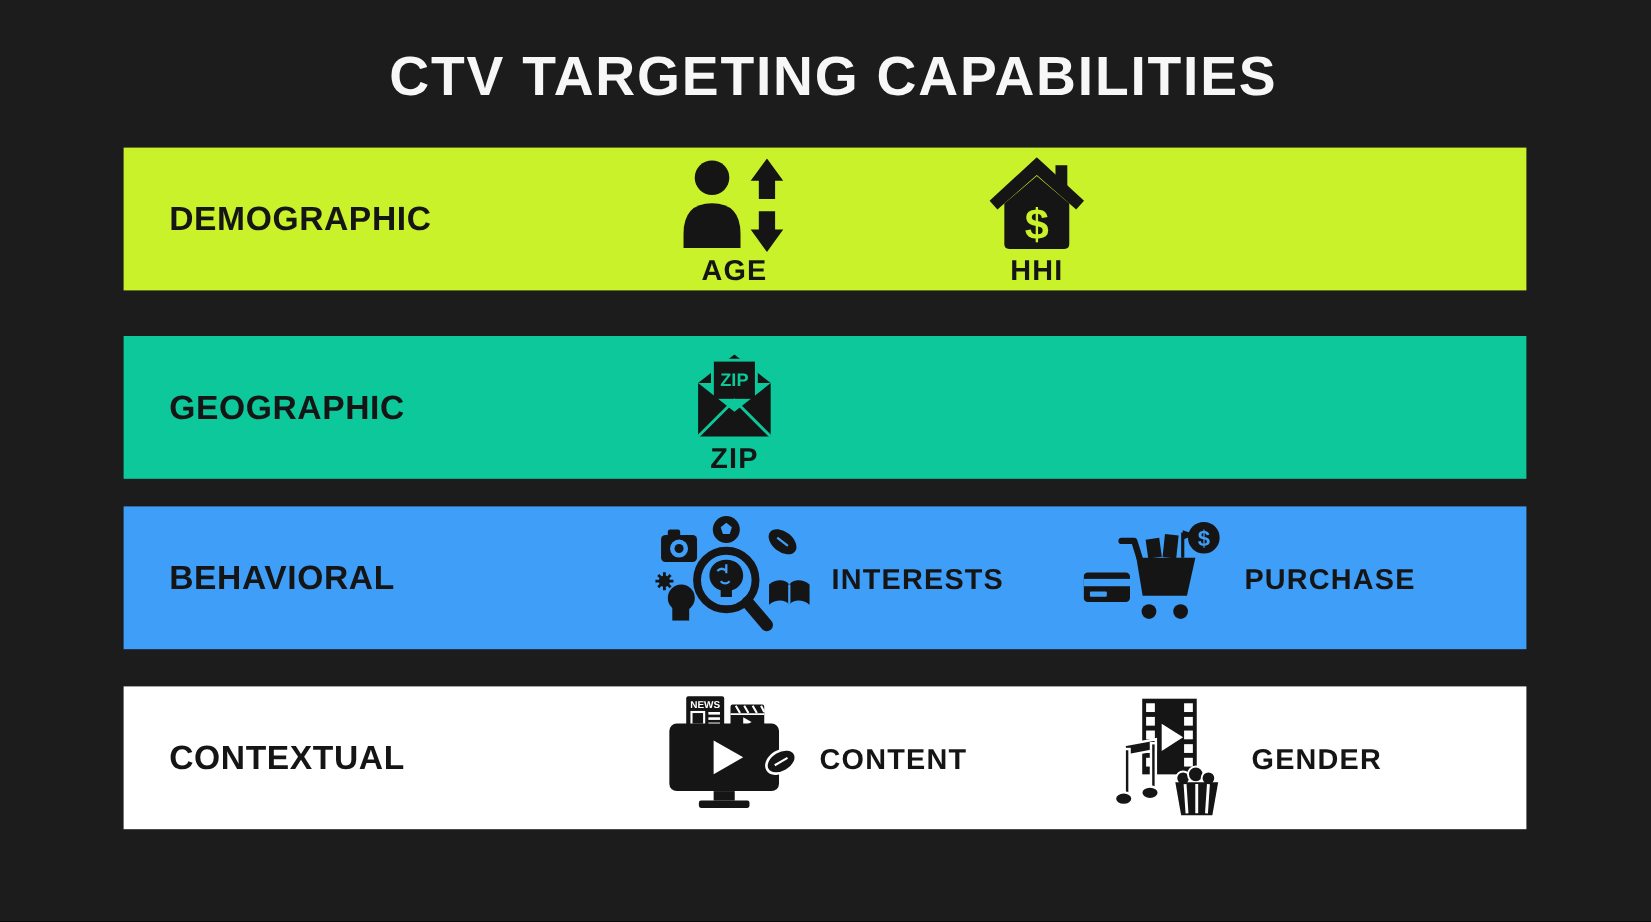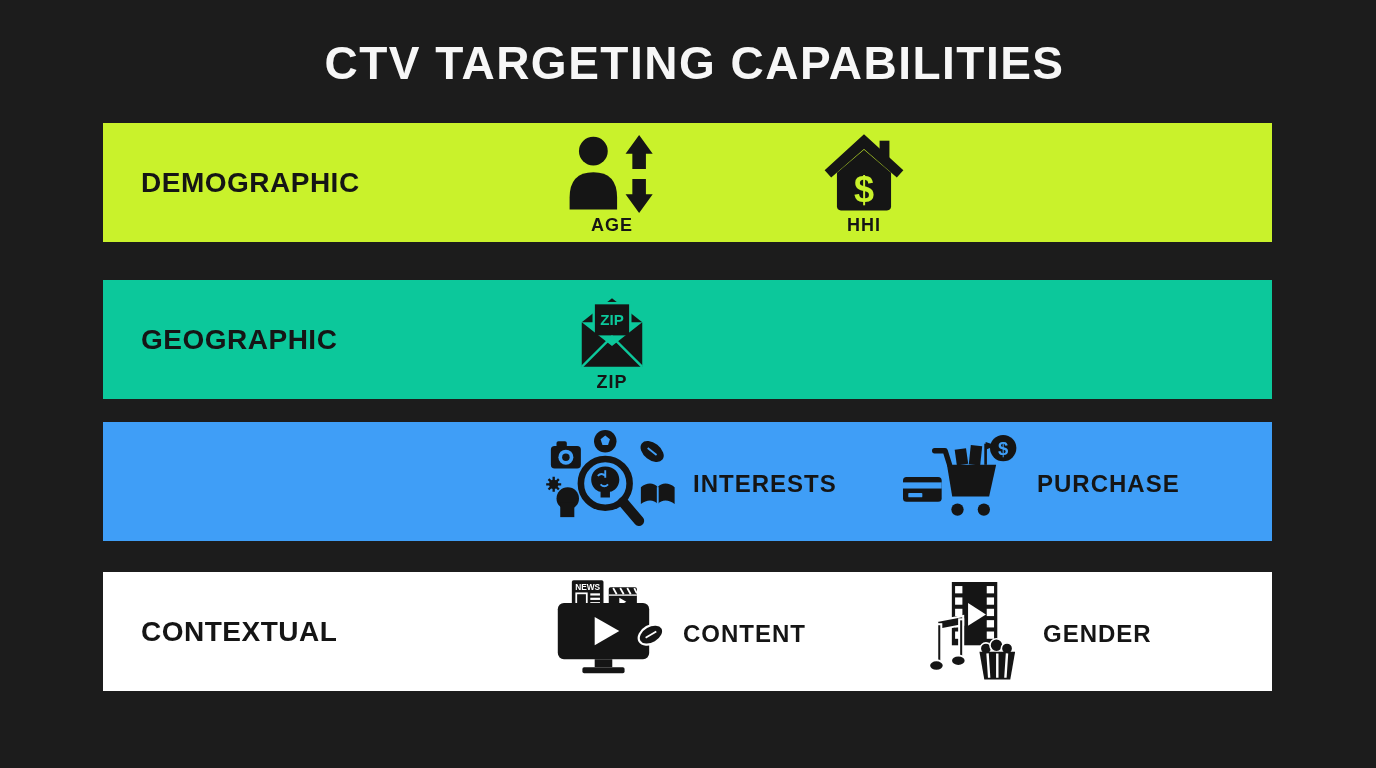--- a/index.html
+++ b/index.html
@@ -22,21 +22,21 @@
   .bar-label{
     position:absolute;left:38px;top:50%;transform:translateY(-50%);margin:0;
     font-size:28px;font-weight:800;letter-spacing:.5px;color:var(--c-ink,#151515);
     white-space:nowrap;
   }
   
   .cols{position:absolute;left:383px;top:0;bottom:0;display:flex;}
   .cell{width:252px;display:flex;flex-direction:column;align-items:center;justify-content:center;}
   .cell .icon{height:84px;display:flex;align-items:flex-end;justify-content:center;}
   .cap-label{
-    margin-top:2px;font-size:18px;font-weight:800;letter-spacing:1px;
+    margin-top:2px;font-size:24px;font-weight:800;letter-spacing:1px;
     color:var(--c-ink,#151515);white-space:nowrap;
   }
   
   .pair{position:absolute;top:0;bottom:0;display:flex;align-items:center;gap:18px;}
   .pair .cap-label{margin-top:4px;font-size:24px;}
   .r3-p1{left:440px;} .r3-p2{left:800px;}
   .r4-p1{left:446px;} .r4-p2{left:826px;}
   svg{display:block;}
   .ic{fill:var(--c-ink,#151515);color:var(--c-ink,#151515);}
   .f-demo{fill:var(--c-demographic,#c9f22b);}
@@ -104,20 +104,21 @@
           </svg>
         </span>
         <span class="cap-label">ZIP</span>
       </div>
 
 
     </div>
   </section>
 
   <section class="bar bar-behavioral">
+    <h2 class="bar-label">BEHAVIORAL</h2>
 
     <div class="pair r3-p1">
       <span class="icon">
         <svg class="ic" width="132" height="105" viewBox="0 0 140 112">
 
           <rect x="8" y="18" width="32" height="24" rx="4"></rect>
           <rect x="14" y="13" width="11" height="7" rx="2"></rect>
           <circle cx="24" cy="30" r="8" class="f-beh"></circle>
           <circle cx="24" cy="30" r="4"></circle>
 

